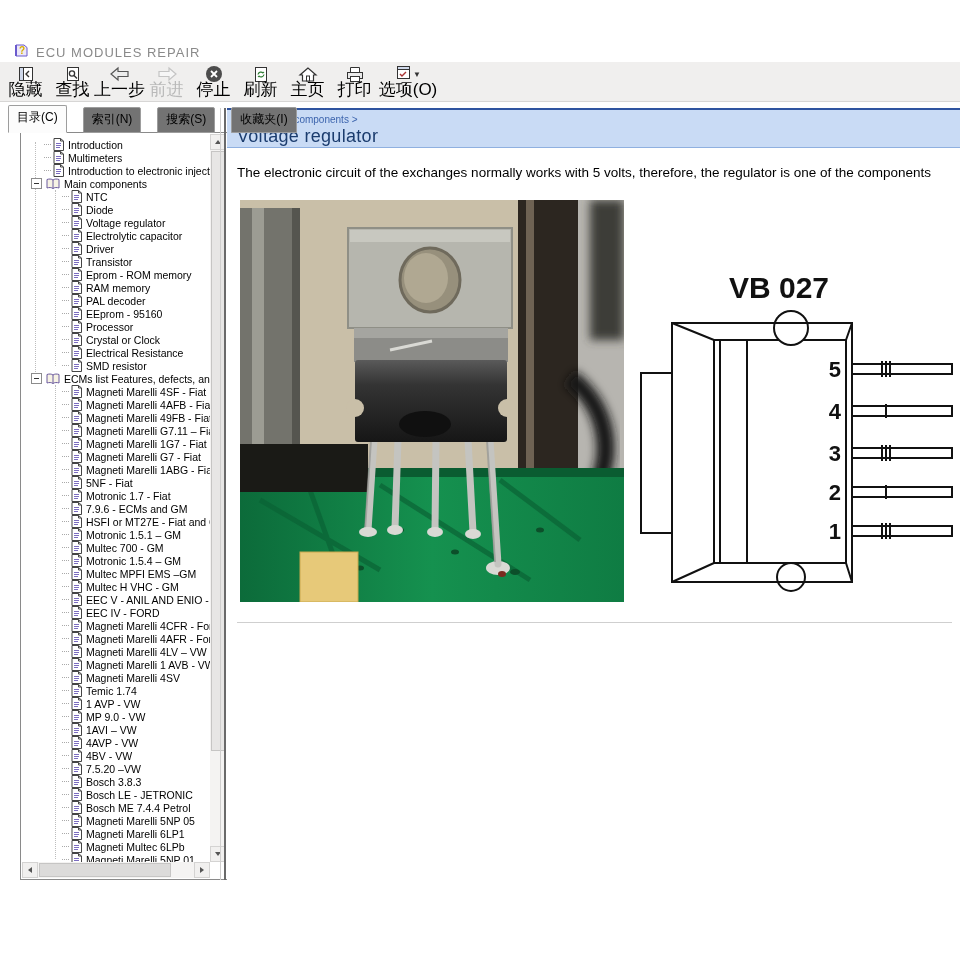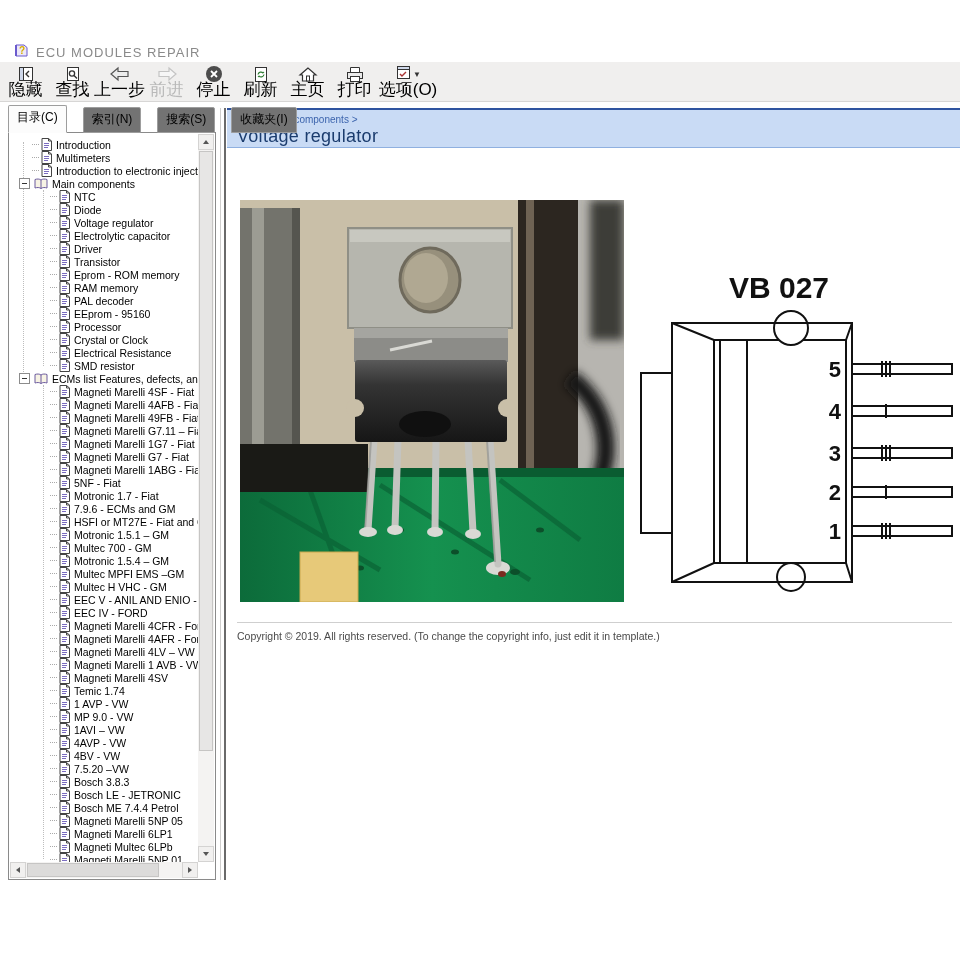--- a/index.html
+++ b/index.html
@@ -17,21 +17,21 @@
   .tbtn.disabled .tlab{color:#b9b9b9;}
   .tbtn.wide{width:60px;}
   .dd{font-size:8px;color:#333;margin-left:1px;}
 
   
   .tabs{position:absolute;left:8px;top:110px;height:23px;display:flex;align-items:flex-end;gap:16px;z-index:3;}
   .tab{font-size:12px;color:#000;background:#737373;border:1px solid #9d9d9d;border-radius:2px 2px 0 0;padding:3px 8px 4px 8px;white-space:nowrap;}
   .tab.active{background:#fcfcfc;padding-bottom:6px;border-bottom-color:#fcfcfc;}
 
   
-  .treepanel{position:absolute;left:8px;top:132px;width:208px;height:748px;background:#fff;border:1px solid #8a8a8a;box-sizing:border-box;}
+  .treepanel{position:absolute;left:20px;top:132px;width:208px;height:748px;background:#fff;border:1px solid #8a8a8a;box-sizing:border-box;}
   .treescroll{position:absolute;left:1px;top:1px;right:17px;bottom:17px;overflow:hidden;padding-top:4px;}
   .trow{height:13px;display:flex;align-items:center;font-size:10.5px;white-space:nowrap;position:relative;z-index:2;}
   .trow.lvl0p{padding-left:22px;}
   .trow.lvl0b{padding-left:9px;}
   .trow.lvl1{padding-left:40px;}
   .conn{width:7px;border-top:1px dotted #a9a9a9;margin-right:2px;flex:none;}
   .exp{width:9px;height:9px;border:1px solid #8c8c8c;background:#fff;position:relative;margin-right:4px;flex:none;}
   .exp::before{content:"";position:absolute;left:2px;top:4px;width:5px;height:1px;background:#333;}
   .ticn{flex:none;display:flex;align-items:center;}
   .tlabel{margin-left:4px;color:#000;}
@@ -813,20 +813,21 @@
 </div>
 
 <div class="splitline"></div>
 <div class="contentedge"></div>
 
 <div class="content">
   <div class="chead">
     <div class="crumb">Help &gt; Main components &gt;</div>
     <div class="ctitle">Voltage regulator</div>
   </div>
+  <div class="para">The electronic circuit of the exchanges normally works with 5 volts, therefore, the regulator is one of the components</div>
 
   <div class="photo">
     <svg viewBox="0 0 384 402" width="384" height="402">
       <defs>
         <linearGradient id="gBody" x1="0" x2="0" y1="0" y2="1">
             <stop offset="0" stop-color="#5a5a5a"></stop>
             <stop offset=".3" stop-color="#343434"></stop>
             <stop offset="1" stop-color="#161616"></stop>
           </linearGradient>
         <linearGradient id="gPcb" x1="0" x2="1" y1="0" y2="0">
@@ -922,14 +923,13 @@
         <text x="202" y="127">5</text>
         <text x="202" y="169">4</text>
         <text x="202" y="211">3</text>
         <text x="202" y="250">2</text>
         <text x="202" y="289">1</text>
       </g>
     </svg>
   </div>
 
   <div class="hrline"></div>
-  <div class="copyright">Copyright © 2019. All rights reserved. (To change the copyright info, just edit it in template.)</div>
 </div>
 
 </body></html>

